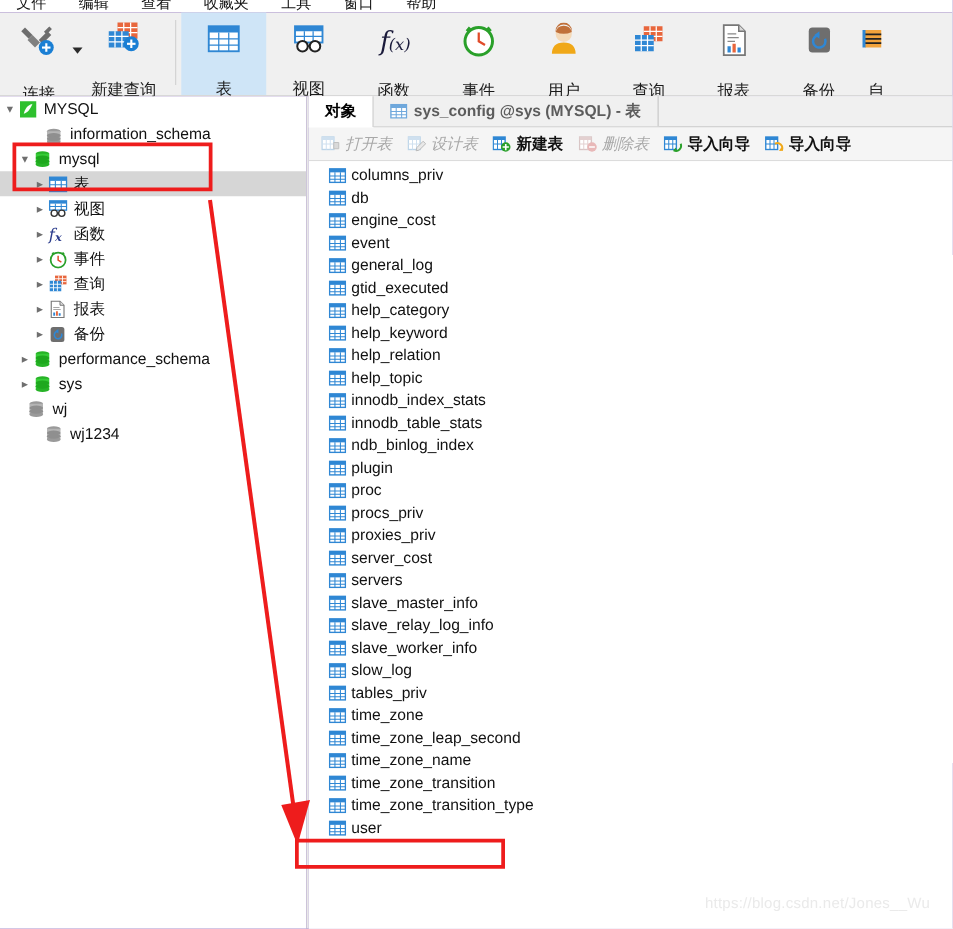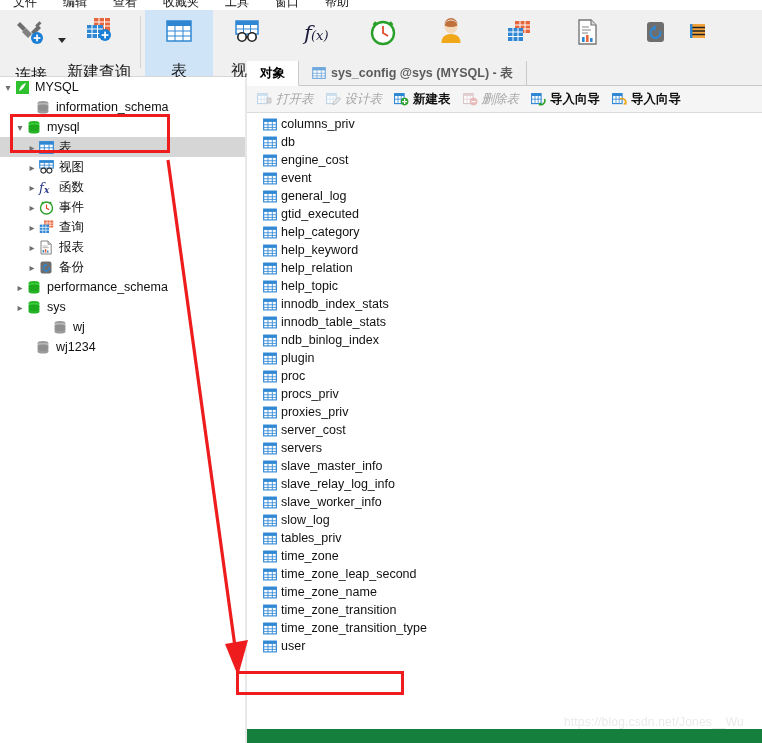--- a/index.html
+++ b/index.html
@@ -2,42 +2,42 @@
 <html><head>
 <meta charset="utf-8">
 <style>
   html,body{margin:0;padding:0;}
   body{
     width:762px;height:743px;overflow:hidden;
     font-family:"Liberation Sans","DejaVu Sans",sans-serif;
     font-size:12px;color:#000;background:#ffffff;
     -webkit-font-smoothing:none;
   }
-  #app{position:relative;width:762px;height:743px;background:#15803d;}
+  #app{position:relative;width:762px;height:743px;background:#4c1d95;}
 
   
   .menubar{
     position:absolute;left:0;top:-6px;width:762px;height:16px;
     background:#ffffff;display:flex;align-items:center;
     font-size:12px;color:#111;overflow:hidden;
   }
   .menubar .mi{padding:0 13px;white-space:nowrap;}
 
   
   .toolbar{
     position:absolute;left:0;top:10px;width:762px;height:66px;
     background:#f0f0f0;border-bottom:1px solid #d8d8d8;
     display:flex;align-items:flex-start;
   }
   .tbtn{
     width:68px;height:66px;display:flex;flex-direction:column;
     align-items:center;justify-content:flex-start;padding-top:8px;
     box-sizing:border-box;position:relative;
   }
-  .tbtn .lbl{font-size:16px;color:#1a1a1a;margin-top:20px;line-height:14px;}
+  .tbtn .lbl{font-size:13px;color:#1a1a1a;margin-top:20px;line-height:14px;}
   .tbtn.active{background:#cfe5f7;}
   .tb-sep{width:1px;height:52px;background:#d4d4d4;margin:6px 4px 0 4px;}
   .ico{height:34px;display:flex;align-items:center;justify-content:center;}
   .dropcaret{
     position:absolute;right:-4px;top:28px;width:0;height:0;
     border-left:4px solid transparent;border-right:4px solid transparent;
     border-top:5px solid #2b2b2b;
   }
 
   
@@ -49,21 +49,21 @@
     height:20px;display:flex;align-items:center;white-space:nowrap;
     font-size:12.5px;color:#111;position:relative;
   }
   .trow.sel{background:#d6d6d6;}
   .tw{width:12px;display:inline-block;text-align:center;color:#6f6f6f;font-size:10px;flex:0 0 12px;}
   .ticon{width:16px;height:16px;margin-right:5px;flex:0 0 16px;display:flex;align-items:center;justify-content:center;}
   .tlabel{line-height:20px;}
 
   
   .vsplit{position:absolute;left:245px;top:77px;width:2px;height:666px;background:#e8e8e8;}
-  .rpanel{position:absolute;left:247px;top:61px;width:515px;height:666px;background:#ffffff;}
+  .rpanel{position:absolute;left:247px;top:77px;width:515px;height:666px;background:#ffffff;}
   .tabbar{
     height:24px;background:#f0f0f0;border-bottom:1px solid #c9c9c9;
     display:flex;align-items:stretch;
   }
   .tab{
     display:flex;align-items:center;padding:0 13px;font-size:12.5px;
     border-right:1px solid #c9c9c9;box-sizing:border-box;white-space:nowrap;
   }
   .tab.current{background:#ffffff;color:#000;font-weight:bold;border-bottom:1px solid #ffffff;margin-bottom:-1px;}
   .tab.doc{background:#f0f0f0;color:#5c5c5c;font-weight:bold;}
@@ -273,21 +273,21 @@
       <span class="tw">▾</span>
       <span class="ticon">
         <svg width="15" height="15" viewBox="0 0 15 15">
             <rect x="1" y="1" width="13" height="13" fill="#2ec02e"></rect>
             <path d="M4 11 C6 4 9 4 11 3 C9 8 7 10 4 11 z" fill="#ffffff"></path>
           </svg>
       </span>
       <span class="tlabel">MYSQL</span>
     </div>
 
-    <div class="trow" style="padding-left:23px;">
+    <div class="trow" style="padding-left:23px;align-items:flex-end;">
       <span class="tw"></span>
       <span class="ticon">
         <svg width="14" height="15" viewBox="0 0 14 15">
           <ellipse cx="7" cy="3" rx="5.4" ry="2.1" fill="#9a9a9a"></ellipse>
           <rect x="1.6" y="3" width="10.8" height="8.5" fill="#b5b5b5"></rect>
           <ellipse cx="7" cy="11.5" rx="5.4" ry="2.1" fill="#9a9a9a"></ellipse>
           <ellipse cx="7" cy="6.4" rx="5.4" ry="2" fill="#8f8f8f"></ellipse>
           <ellipse cx="7" cy="9" rx="5.4" ry="2" fill="#8f8f8f"></ellipse>
         </svg>
       </span>
@@ -429,21 +429,21 @@
           <ellipse cx="7" cy="3" rx="5.4" ry="2.1" fill="#27b327"></ellipse>
           <rect x="1.6" y="3" width="10.8" height="8.5" fill="#36cc36"></rect>
           <ellipse cx="7" cy="11.5" rx="5.4" ry="2.1" fill="#27b327"></ellipse>
           <ellipse cx="7" cy="6.4" rx="5.4" ry="2" fill="#1ea81e"></ellipse>
           <ellipse cx="7" cy="9" rx="5.4" ry="2" fill="#1ea81e"></ellipse>
         </svg>
       </span>
       <span class="tlabel">sys</span>
     </div>
 
-    <div class="trow" style="padding-left:40px;">
+    <div class="trow" style="padding-left:9px;">
       <span class="tw"></span>
       <span class="ticon">
         <svg width="14" height="15" viewBox="0 0 14 15">
           <ellipse cx="7" cy="3" rx="5.4" ry="2.1" fill="#9a9a9a"></ellipse>
           <rect x="1.6" y="3" width="10.8" height="8.5" fill="#b5b5b5"></rect>
           <ellipse cx="7" cy="11.5" rx="5.4" ry="2.1" fill="#9a9a9a"></ellipse>
           <ellipse cx="7" cy="6.4" rx="5.4" ry="2" fill="#8f8f8f"></ellipse>
           <ellipse cx="7" cy="9" rx="5.4" ry="2" fill="#8f8f8f"></ellipse>
         </svg>
       </span>

